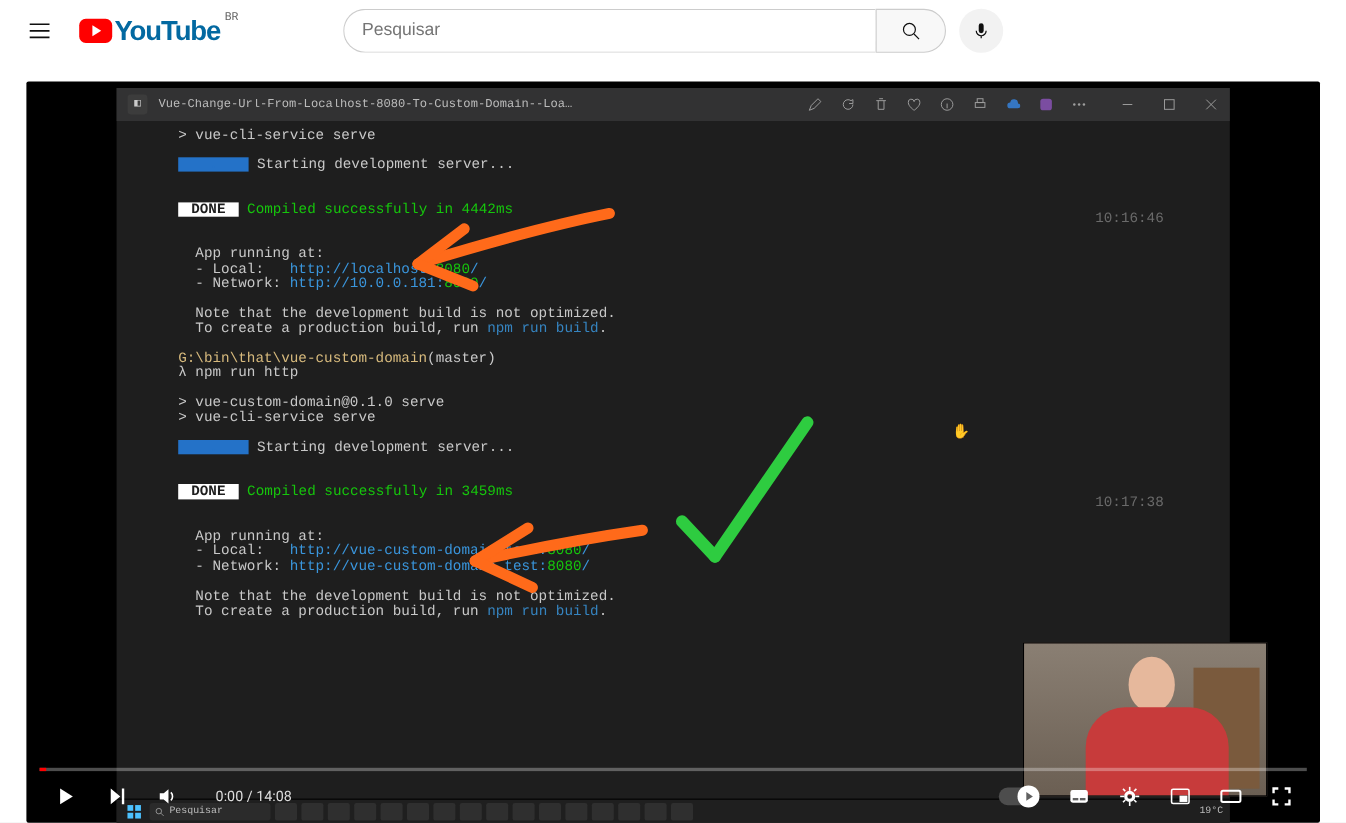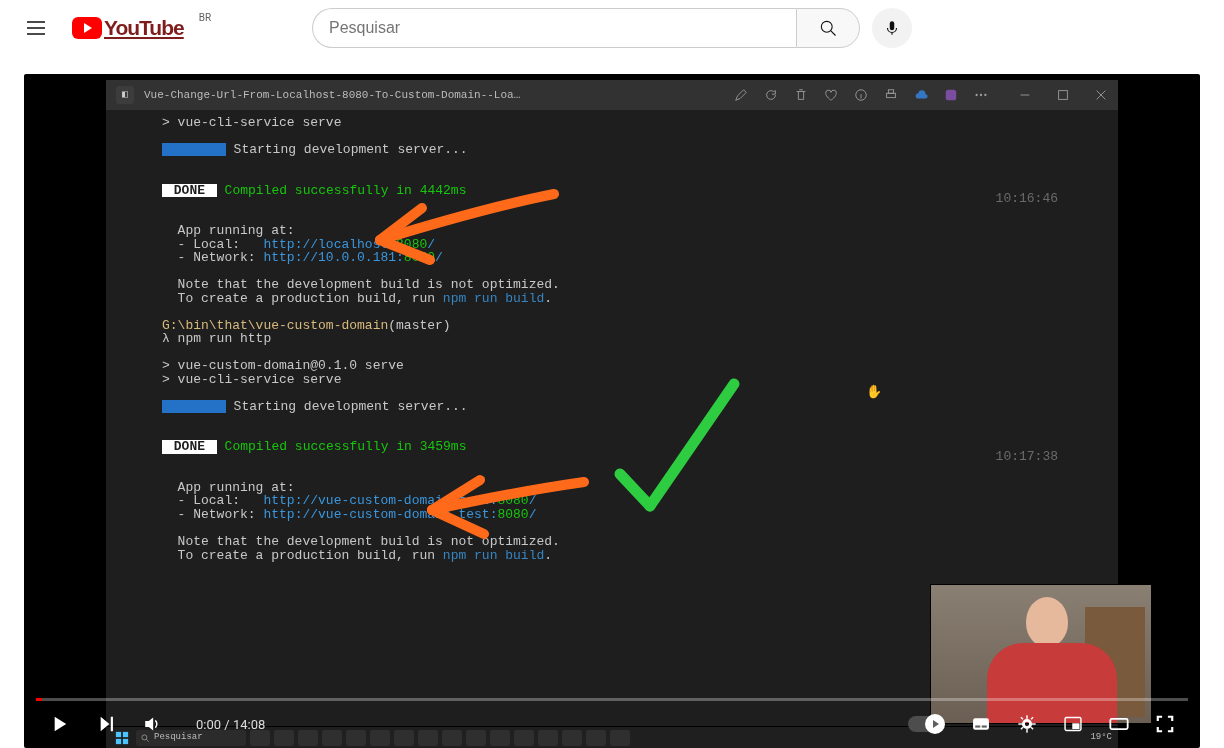--- a/index.html
+++ b/index.html
@@ -6,22 +6,22 @@
   html, body { margin:0; padding:0; width:1224px; height:748px; background:#fff; font-family: Roboto, Arial, sans-serif; overflow:hidden; }
   
   .header { height:56px; display:flex; align-items:center; padding:0 16px; }
   .h-left { display:flex; align-items:center; gap:16px; width:240px; }
   .menu-btn { width:40px; height:40px; border:none; background:transparent; border-radius:50%; cursor:pointer; display:flex; align-items:center; justify-content:center; }
   .menu-btn svg { width:24px; height:24px; }
   .logo-wrap { display:flex; align-items:flex-start; cursor:pointer; }
   .logo { display:flex; align-items:center; }
   .logo-play { width:30px; height:22px; background:#ff0000; border-radius:6px; display:flex; align-items:center; justify-content:center; }
   .logo-play::after { content:""; border-left:8px solid #fff; border-top:5px solid transparent; border-bottom:5px solid transparent; margin-left:2px; }
-  .logo-text { font-weight:700; font-size:21px; letter-spacing:-1px; margin-left:2px; color:#7f1d1d; font-family: Arial, sans-serif; text-decoration: underline; }
-  .logo-cc { font-size:10px; color:#606060; margin-left:15px; margin-top:-4px; }
+  .logo-text { font-weight:700; font-size:25px; letter-spacing:-1px; margin-left:2px; color:#0369a1; font-family: Arial, sans-serif; }
+  .logo-cc { font-size:10px; color:#606060; margin-left:4px; margin-top:-4px; }
   .h-center { flex:1; display:flex; justify-content:center; }
   .search-wrap { display:flex; align-items:center; width:600px; }
   .search-input { flex:1; height:40px; border:1px solid #ccc; border-right:none; border-radius:40px 0 0 40px; padding:0 16px; font-size:16px; outline:none; }
   .search-btn { width:64px; height:40px; border:1px solid #ccc; border-radius:0 40px 40px 0; background:#f8f8f8; cursor:pointer; display:flex; align-items:center; justify-content:center; }
   .mic-btn { width:40px; height:40px; border:none; border-radius:50%; background:#f2f2f2; margin-left:12px; cursor:pointer; display:flex; align-items:center; justify-content:center; }
   .h-right { width:240px; }
   
   .stage { position:absolute; left:24px; top:74px; width:1176px; height:674px; }
   .player { position:relative; width:100%; height:100%; background:#000; overflow:hidden; border-radius:2px; }
   

